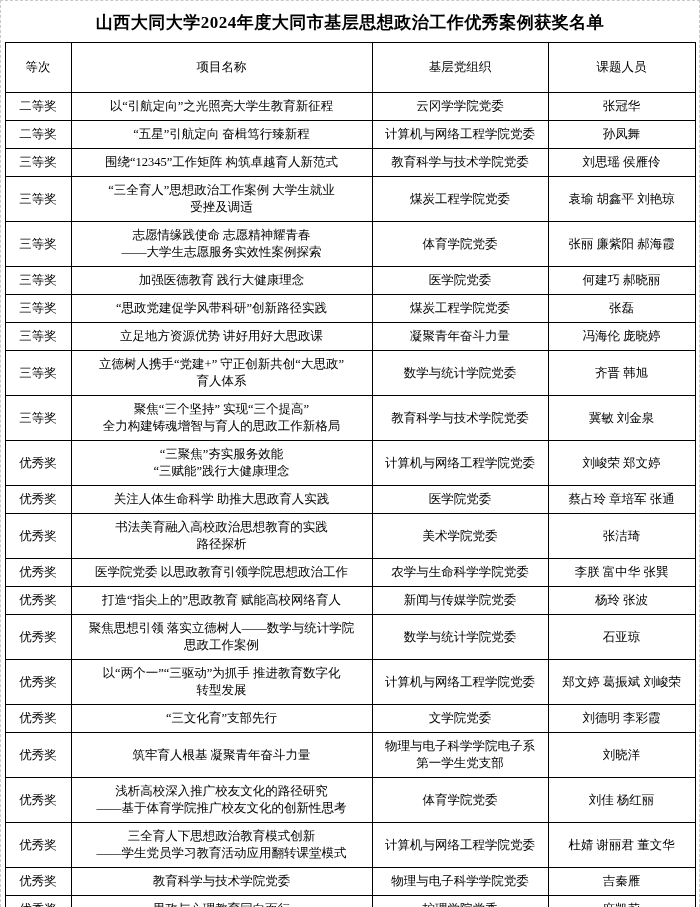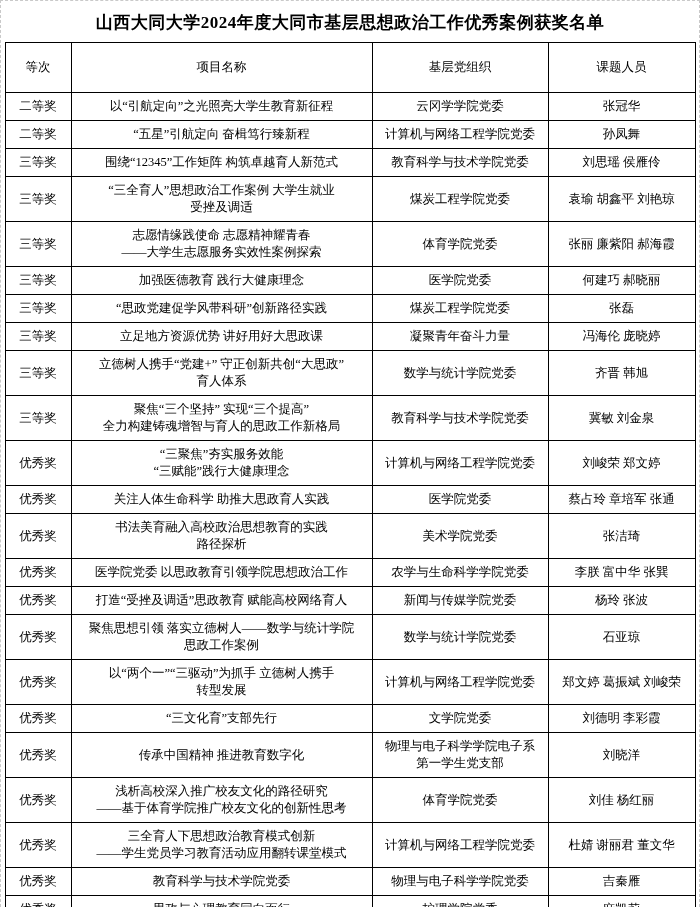--- a/index.html
+++ b/index.html
@@ -156,47 +156,47 @@
     <td>张洁琦</td>
   </tr>
         <tr>
     <td>优秀奖</td>
     <td>医学院党委 以思政教育引领学院思想政治工作</td>
     <td>农学与生命科学学院党委</td>
     <td>李朕 富中华 张巽</td>
   </tr>
         <tr>
     <td>优秀奖</td>
-    <td>打造“受挫及调适”思政教育 赋能高校网络育人</td>
+    <td>打造“指尖上的”思政教育 赋能高校网络育人</td>
     <td>新闻与传媒学院党委</td>
     <td>杨玲 张波</td>
   </tr>
         <tr>
     <td>优秀奖</td>
     <td>聚焦思想引领 落实立德树人——数学与统计学院
 思政工作案例</td>
     <td>数学与统计学院党委</td>
     <td>石亚琼</td>
   </tr>
         <tr>
     <td>优秀奖</td>
-    <td>以“两个一”“三驱动”为抓手 立德树人携手
+    <td>以“两个一”“三驱动”为抓手 推进教育数字化
 转型发展</td>
     <td>计算机与网络工程学院党委</td>
     <td>郑文婷 葛振斌 刘峻荣</td>
   </tr>
         <tr>
     <td>优秀奖</td>
     <td>“三文化育”支部先行</td>
     <td>文学院党委</td>
     <td>刘德明 李彩霞</td>
   </tr>
         <tr>
     <td>优秀奖</td>
-    <td>传承中国精神 推进教育数字化</td>
+    <td>筑牢育人根基 凝聚青年奋斗力量</td>
     <td>物理与电子科学学院电子系
 第一学生党支部</td>
     <td>刘晓洋</td>
   </tr>
         <tr>
     <td>优秀奖</td>
     <td>浅析高校深入推广校友文化的路径研究
 ——基于体育学院推广校友文化的创新性思考</td>
     <td>体育学院党委</td>
     <td>刘佳 杨红丽</td>

